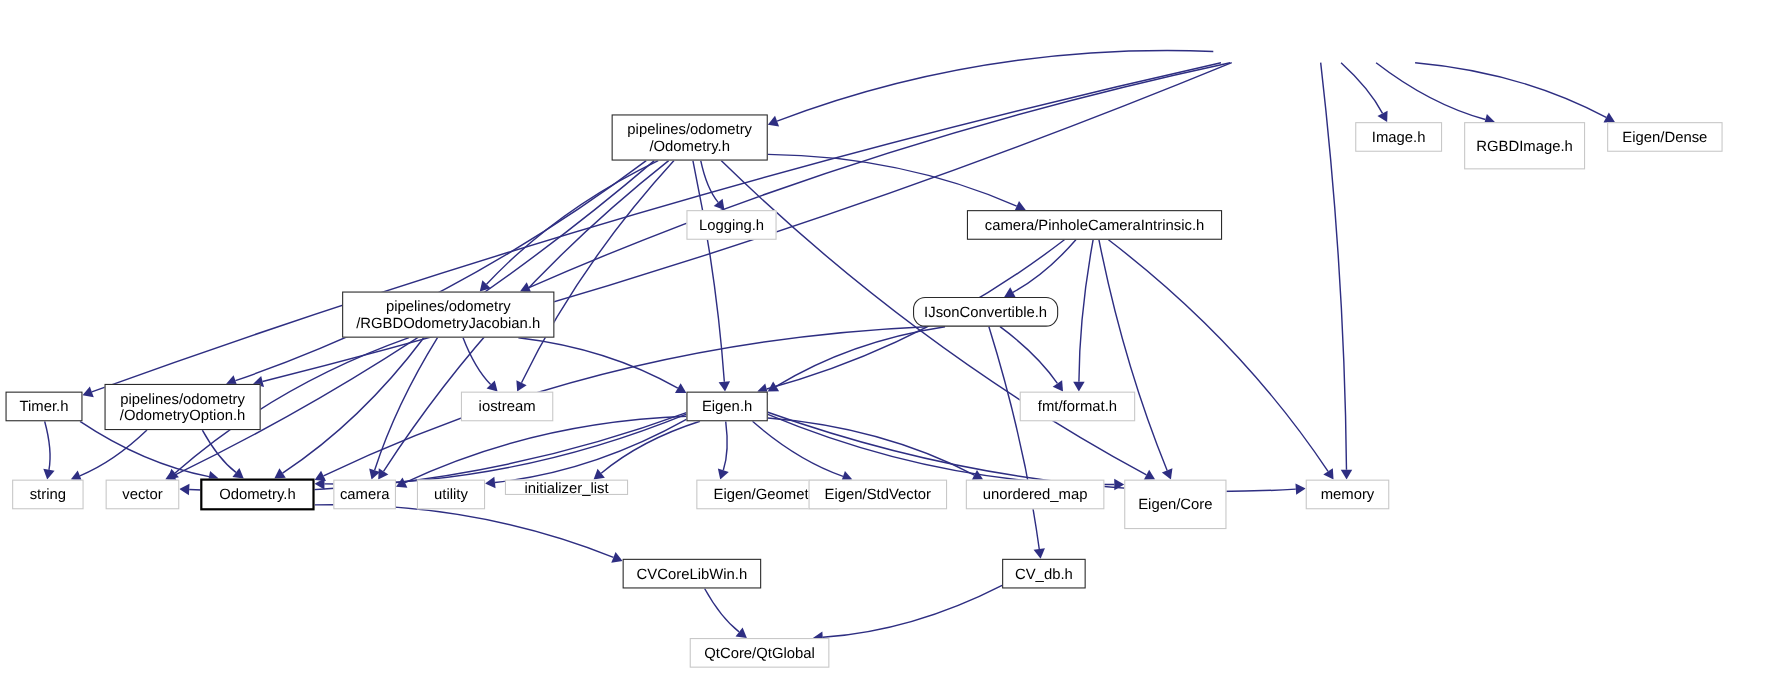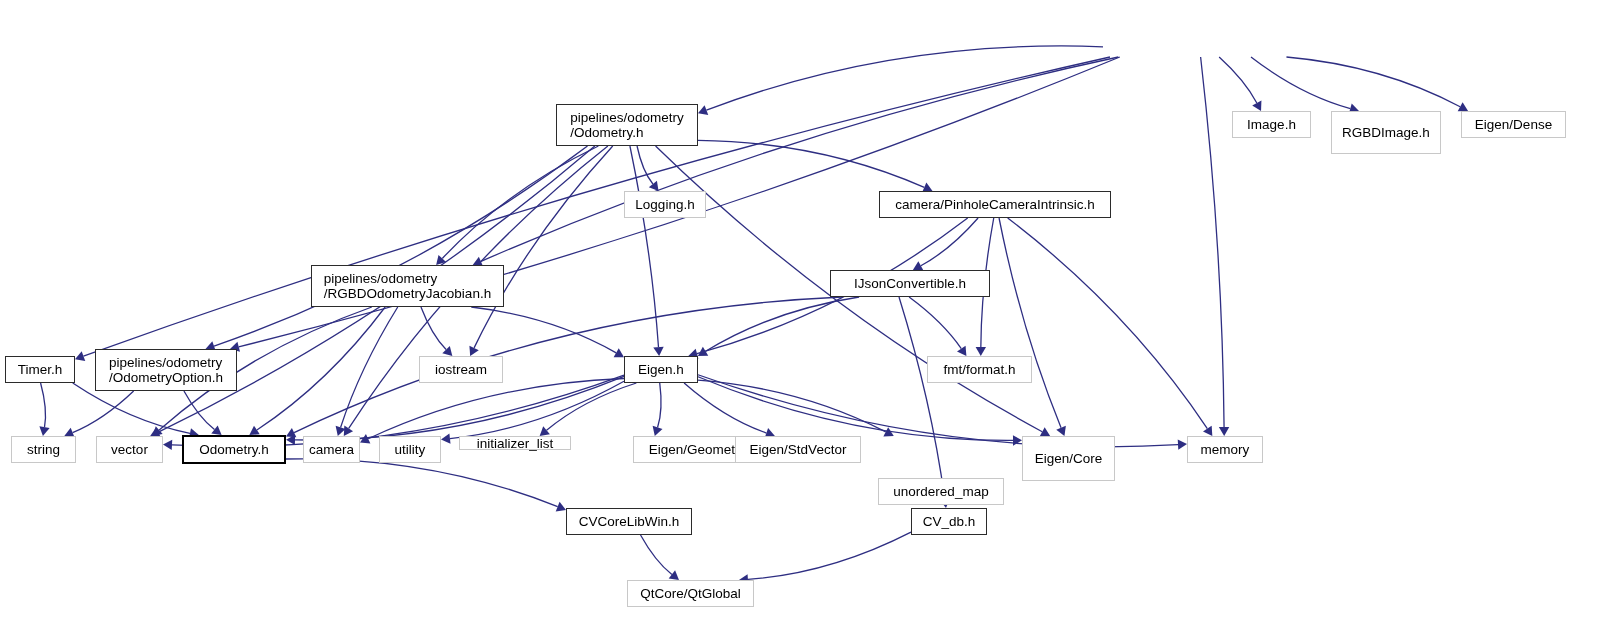--- a/index.html
+++ b/index.html
@@ -1,21 +1,21 @@
 <!DOCTYPE html>
 <html><head>
 <meta charset="utf-8">
 <style>
   html,body{margin:0;padding:0;background:#ffffff;}
   #canvas{position:relative;width:1623px;height:633px;overflow:hidden;
           font-family:"Liberation Sans",sans-serif;background:#ffffff;}
   #edges{position:absolute;left:0;top:0;width:1623px;height:633px;}
   .node{position:absolute;box-sizing:border-box;background:#ffffff;
         display:flex;align-items:center;justify-content:center;
-        text-align:left;color:#000000;font-size:13.5px;line-height:15px;
+        text-align:center;color:#000000;font-size:13.5px;line-height:15px;
         white-space:pre;}
   .b-thin{border:1px solid #c8c8c8;}
   .b-med{border:1px solid #2b2b2b;}
   .b-bold{border:2px solid #000000;}
   .root{background:#bfbfbf;border:1px solid #404040;text-align:left;
         justify-content:flex-start;padding-left:6px;}
 </style>
 </head>
 <body>
 
@@ -120,34 +120,34 @@
     </svg>
     <div class="node b-thin" style="left: 1232px; top: 111px; width: 79px; height: 27px;">Image.h</div>
     <div class="node b-thin" style="left: 1331px; top: 111px; width: 110px; height: 43px;">RGBDImage.h</div>
     <div class="node b-thin" style="left: 1461px; top: 111px; width: 105px; height: 27px;">Eigen/Dense</div>
     <div class="node b-med" style="left: 556px; top: 104px; width: 142px; height: 42px;">pipelines/odometry
 /Odometry.h</div>
     <div class="node b-thin" style="left: 624px; top: 191px; width: 82px; height: 27px;">Logging.h</div>
     <div class="node b-med" style="left: 879px; top: 191px; width: 232px; height: 27px;">camera/PinholeCameraIntrinsic.h</div>
     <div class="node b-med" style="left: 311px; top: 265px; width: 193px; height: 42px;">pipelines/odometry
 /RGBDOdometryJacobian.h</div>
-    <div class="node b-med" style="left: 830px; top: 270px; width: 160px; height: 27px;">IJsonConvertible.h</div>
+    <div class="node b-med" style="left: 830px; top: 270px; width: 132px; height: 27px; border-radius: 11px;">IJsonConvertible.h</div>
     <div class="node b-med" style="left: 5px; top: 356px; width: 70px; height: 27px;">Timer.h</div>
     <div class="node b-med" style="left: 95px; top: 349px; width: 142px; height: 42px;">pipelines/odometry
 /OdometryOption.h</div>
     <div class="node b-thin" style="left: 419px; top: 356px; width: 84px; height: 27px;">iostream</div>
     <div class="node b-med" style="left: 624px; top: 356px; width: 74px; height: 27px;">Eigen.h</div>
     <div class="node b-thin" style="left: 927px; top: 356px; width: 105px; height: 27px;">fmt/format.h</div>
     <div class="node b-thin" style="left: 11px; top: 436px; width: 65px; height: 27px;">string</div>
     <div class="node b-thin" style="left: 96px; top: 436px; width: 67px; height: 27px;">vector</div>
     <div class="node b-bold" style="left: 182px; top: 435px; width: 104px; height: 29px;">Odometry.h</div>
     <div class="node b-thin" style="left: 303px; top: 436px; width: 57px; height: 27px;">camera</div>
     <div class="node b-thin" style="left: 379px; top: 436px; width: 62px; height: 27px;">utility</div>
     <div class="node b-thin" style="left: 459px; top: 436px; width: 112px; height: 14px;">initializer_list</div>
     <div class="node b-thin" style="left: 589px; top: 436px; width: 129px; height: 27px; margin-left: 44px;">Eigen/Geometry</div>
     <div class="node b-thin" style="left: 735px; top: 436px; width: 126px; height: 27px;">Eigen/StdVector</div>
-    <div class="node b-thin" style="left: 878px; top: 436px; width: 126px; height: 27px; margin-top: 42px;">unordered_map</div>
+    <div class="node b-thin" style="left: 878px; top: 436px; width: 126px; height: 27px;">unordered_map</div>
     <div class="node b-thin" style="left: 1022px; top: 436px; width: 93px; height: 45px;">Eigen/Core</div>
     <div class="node b-thin" style="left: 1187px; top: 436px; width: 76px; height: 27px;">memory</div>
     <div class="node b-med" style="left: 566px; top: 508px; width: 126px; height: 27px;">CVCoreLibWin.h</div>
     <div class="node b-med" style="left: 911px; top: 508px; width: 76px; height: 27px;">CV_db.h</div>
     <div class="node b-thin" style="left: 627px; top: 580px; width: 127px; height: 27px;">QtCore/QtGlobal</div>
   </div>
 
 </body></html>

